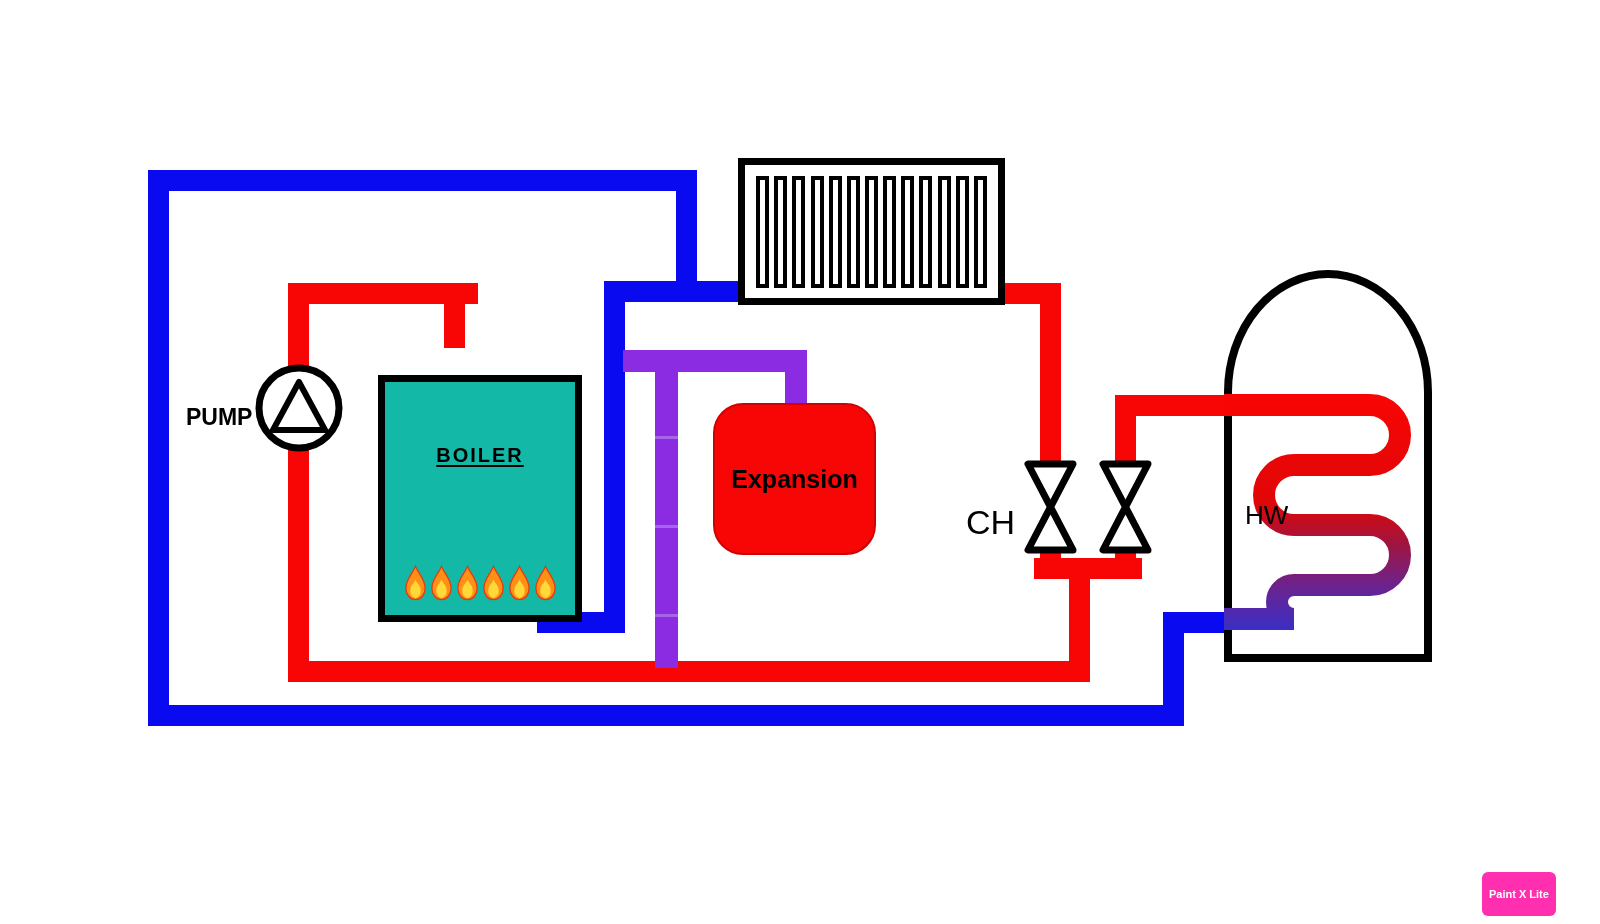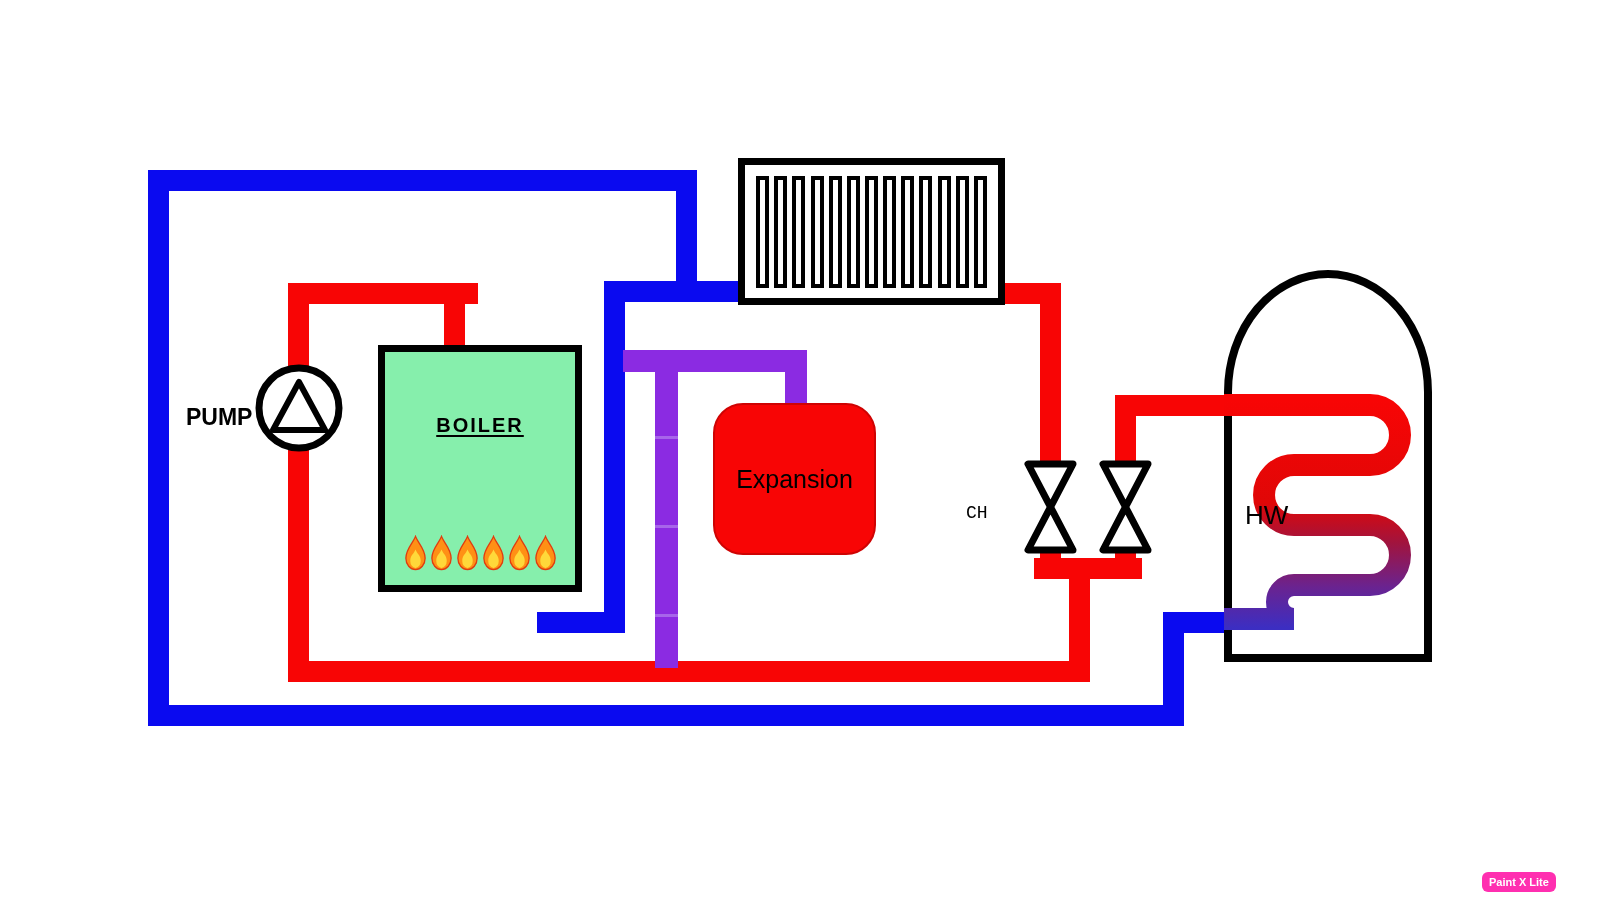--- a/index.html
+++ b/index.html
@@ -36,22 +36,23 @@
     padding: 0 6px;
   }
   .fin {
     width: 13px;
     height: 112px;
     background: #fff;
     border: 4px solid #000;
   }
   .boiler {
     position: absolute;
-    background: #86efac;
+    background: #14b8a6;
     border: 7px solid #000;
+    margin-top: 30px;
   }
   .boiler-label {
     position: absolute;
     top: 62px;
     width: 100%;
     text-align: center;
     font-weight: 700;
     font-size: 20px;
     letter-spacing: 2px;
     text-decoration: underline;
@@ -66,31 +67,32 @@
   }
   .expansion {
     position: absolute;
     background: var(--red, #f80505);
     border: 2px solid #cf0303;
     border-radius: 30px;
     display: flex;
     align-items: center;
     justify-content: center;
     font-size: 25px;
+    font-weight: bold;
   }
   .label { position: absolute; white-space: nowrap; margin-top: 8px; }
   .badge {
     position: absolute;
     left: 1482px;
     top: 872px;
     background: var(--badge, #ff2fb0);
     color: #fff;
     font-size: 11px;
     font-weight: 700;
-    padding: 4px 7px;
+    padding: 16px 7px;
     border-radius: 6px;
     white-space: nowrap;
   }
 </style>
 </head>
 <body>
 
 <div class="canvas" style="--red: #f80505; --blue: #0a0af0; --purple: #8b2be2; --badge: #ff2fb0;">
 
   <div class="pipe blue" style="left:148px; top:170px; width:549px; height:21px;"></div>
@@ -195,18 +197,18 @@
 
     <g>
       <path d="M1028 464 L1073 464 L1028 550 L1073 550 Z" fill="#ffffff" stroke="#000000" stroke-width="7" stroke-linejoin="round"></path>
     </g>
     <g>
       <path d="M1103 464 L1148 464 L1103 550 L1148 550 Z" fill="#ffffff" stroke="#000000" stroke-width="7" stroke-linejoin="round"></path>
     </g>
   </svg>
 
   <div class="label" style="left:186px; top:396px; font-size:23px; font-weight:700;">PUMP</div>
-  <div class="label" style="left:966px; top:495px; font-size:18px;font-family:Liberation Mono, monospace;">CH</div>
+  <div class="label" style="left:966px; top:495px; font-size:34px;">CH</div>
   <div class="label" style="left:1245px; top:492px; font-size:26px;">HW</div>
 
   <div class="badge">Paint X Lite</div>
 
 </div>
 
 </body></html>

